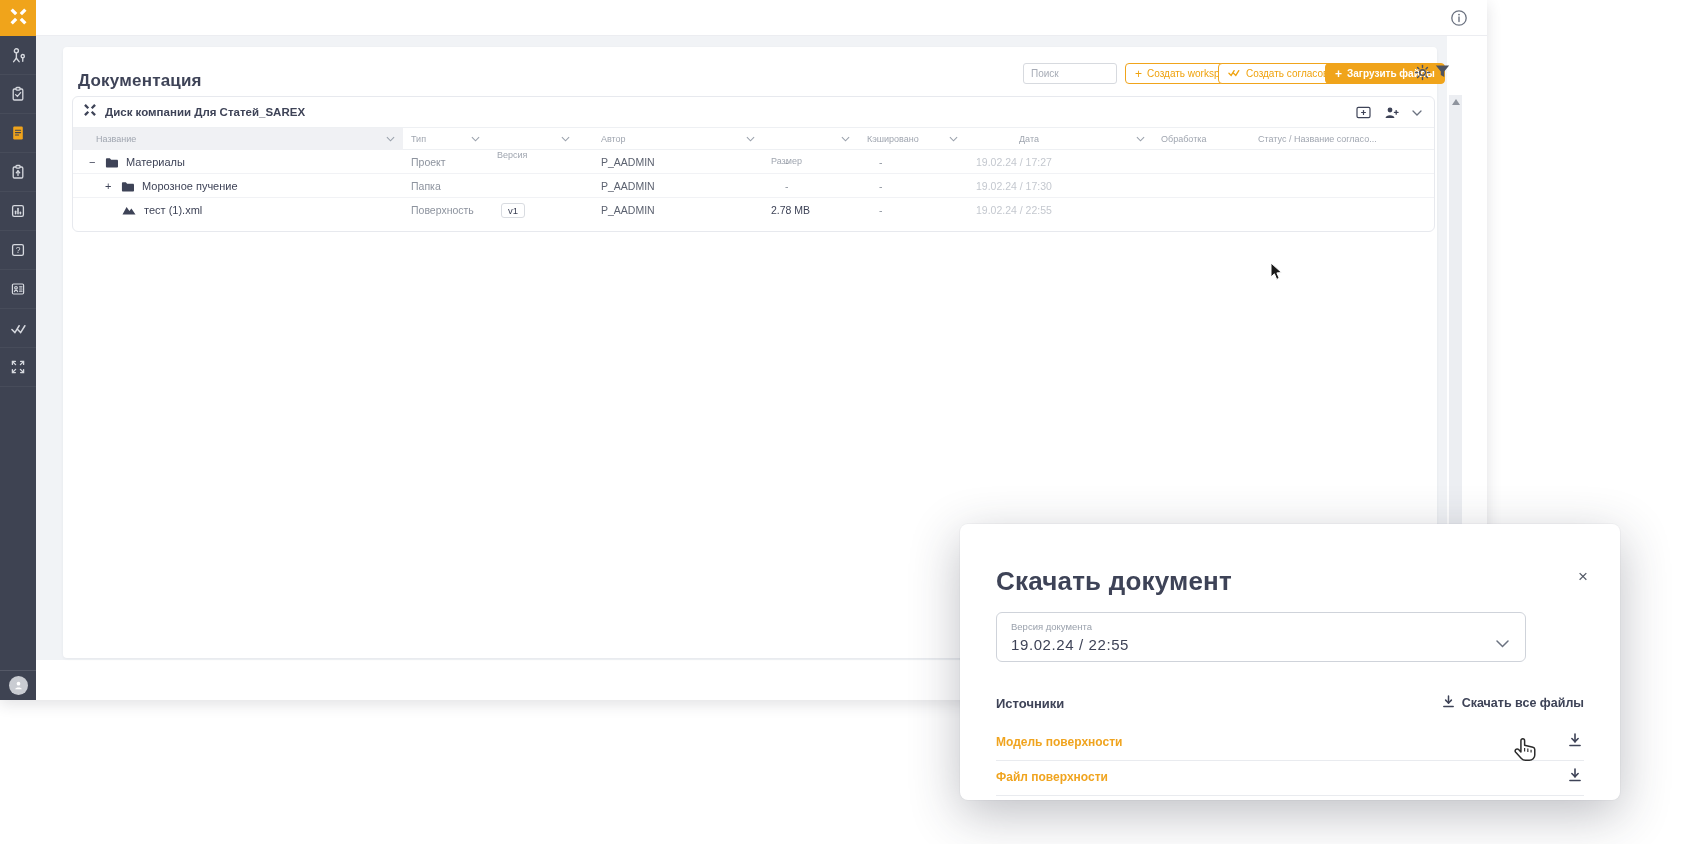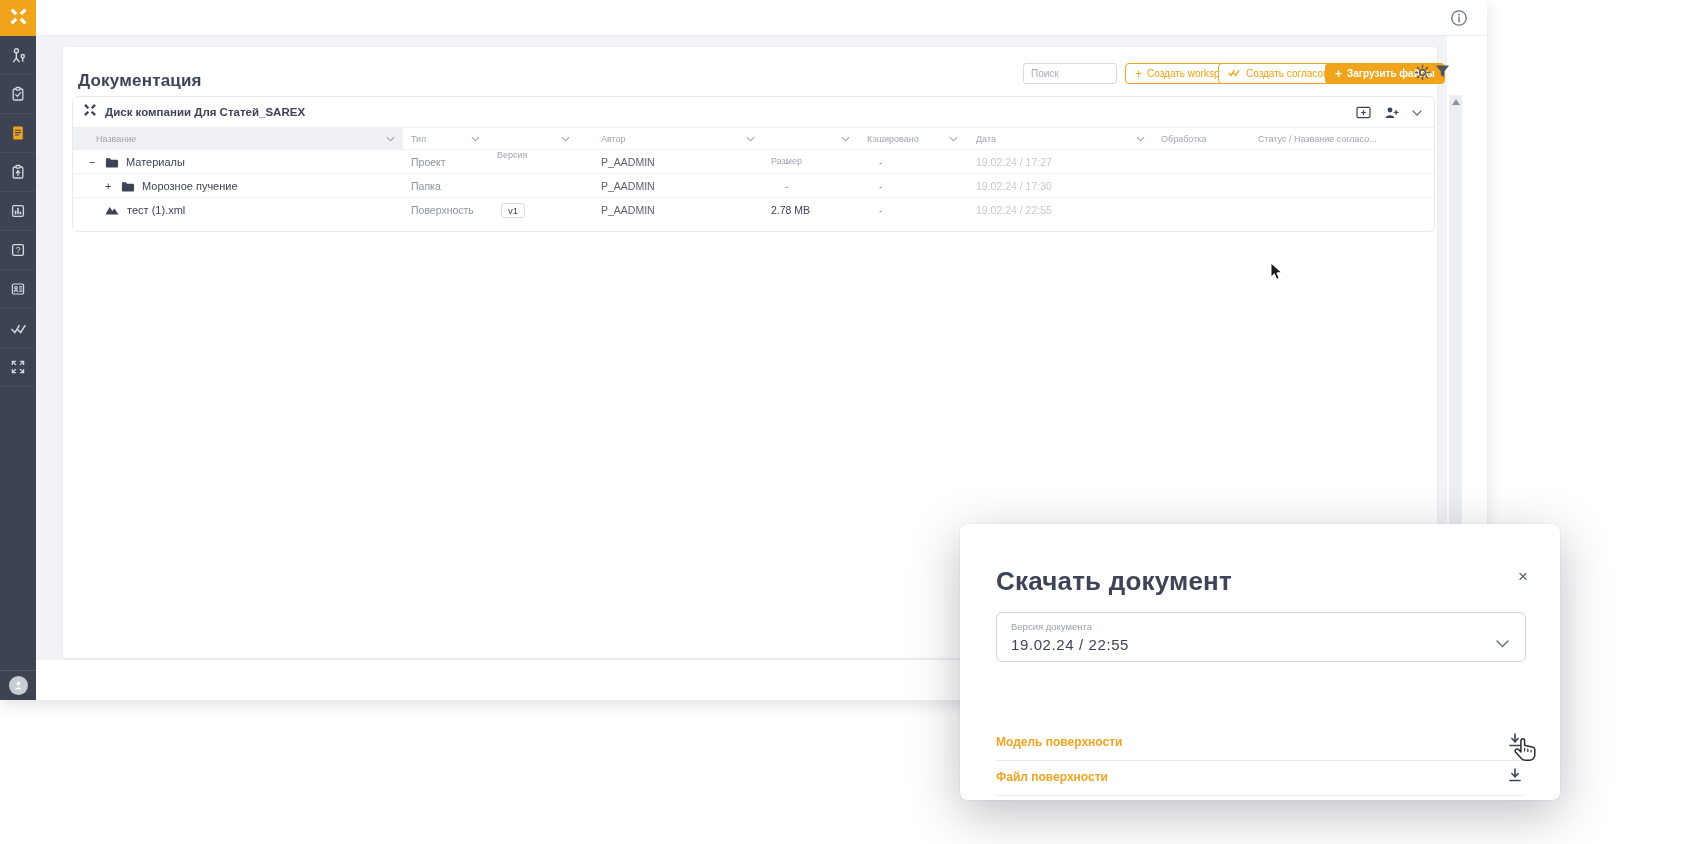--- a/index.html
+++ b/index.html
@@ -65,21 +65,21 @@
   .cell.size-val { color:#3E4357; }
   .toggle { font-size:11px; color:#3E4357; width:10px; cursor:pointer; }
   .vbadge { border:1px solid #D9DCE1; border-radius:3px; padding:1px 6px; font-size:9.5px; color:#3E4357; background:#fff; }
 
   
   .scroll-track { position:absolute; left:1413px; top:59px; width:13px; height:560px; background:#ECEEF2; }
   .scroll-up { position:absolute; left:1416px; top:63px; width:0; height:0;
                border-left:4px solid transparent; border-right:4px solid transparent; border-bottom:6px solid #8F949E; cursor:pointer; }
 
   
-  .modal { position:absolute; left:960px; top:524px; width:600px; height:276px; background:#fff; border-radius:8px;
+  .modal { position:absolute; left:960px; top:524px; width:660px; height:276px; background:#fff; border-radius:8px;
            box-shadow:0 14px 50px rgba(40,44,60,.30), 0 0 0 1px rgba(40,44,60,.03); z-index:20; }
   .modal-title { position:absolute; left:36px; top:42px; font-size:26px; font-weight:bold; color:#3E4357; letter-spacing:.2px; }
   .modal-close { position:absolute; right:32px; top:44px; font-size:17px; color:#555B68; cursor:pointer; line-height:1; }
   .mselect { position:absolute; left:36px; top:88px; width:530px; height:50px; border:1px solid #CFD3DA;
              border-radius:6px; cursor:pointer; background:#fff; }
   .mselect .lbl { position:absolute; left:14px; top:8px; font-size:9.5px; color:#9AA1AC; }
   .mselect .val { position:absolute; left:14px; top:23px; font-size:15px; color:#3E4357; letter-spacing:.6px; }
   .mselect .chev { position:absolute; right:16px; top:21px; }
   .sources-row { position:absolute; left:36px; right:36px; top:170px; height:20px; }
   .sources-label { position:absolute; left:0; top:2px; font-size:13px; font-weight:bold; color:#3E4357; }
@@ -361,21 +361,21 @@
                 </svg>
             </span>
             <div class="th" style="left:794px;">
               <span>Кэшировано</span>
             </div>
             <span class="th" style="left:876px;">
               <svg width="9" height="6" viewBox="0 0 10 6" fill="none" stroke="#9AA1AC" stroke-width="1.2">
                   <path d="M1 1 L5 5 L9 1"></path>
                 </svg>
             </span>
-            <div class="th" style="left:903px;text-align:center;">
+            <div class="th" style="left:946px;text-align:center;">
               <span>Дата</span>
             </div>
             <span class="th" style="left:1063px;">
               <svg width="9" height="6" viewBox="0 0 10 6" fill="none" stroke="#9AA1AC" stroke-width="1.2">
                   <path d="M1 1 L5 5 L9 1"></path>
                 </svg>
             </span>
             <div class="th" style="left:1088px;">
               <span>Обработка</span>
             </div>
@@ -412,21 +412,21 @@
               <span>Морозное пучение</span>
             </div>
             <div class="cell" style="left:338px;">Папка</div>
             <div class="cell author" style="left:528px;">P_AADMIN</div>
             <div class="cell" style="left:712px;">-</div>
             <div class="cell" style="left:806px;">-</div>
             <div class="cell date" style="left:903px;">19.02.24 / 17:30</div>
           </div>
 
           <div class="tr">
-            <div class="cell name" style="left:32px;">
+            <div class="cell name" style="left:49px;">
               <span style="margin-right:8px; display:flex;">
                 <svg width="14" height="10" viewBox="0 0 14 10">
                     <path d="M0.5 9.5 L4.6 2 L7.4 6 L9.4 3.6 L13.5 9.5 Z" fill="#3E4357"></path>
                   </svg>
               </span>
               <span>тест (1).xml</span>
             </div>
             <div class="cell" style="left:338px;">Поверхность</div>
             <div class="cell" style="left:428px;">
               <span class="vbadge">v1</span>
@@ -452,20 +452,34 @@
     <div class="mselect">
       <div class="lbl">Версия документа</div>
       <div class="val">19.02.24 / 22:55</div>
       <span class="chev">
         <svg width="13" height="8" viewBox="0 0 13 8" fill="none" stroke="#6B7280" stroke-width="1.5" stroke-linecap="round">
             <path d="M1 1 L6.5 6.5 L12 1"></path>
           </svg>
       </span>
     </div>
 
+    <div class="sources-row">
+      <span class="sources-label">Источники</span>
+      <span class="dl-all">
+        <span>
+          <svg width="13" height="13" viewBox="0 0 13 13" fill="none" stroke="#3E4357" stroke-width="1.5" stroke-linecap="round">
+            <path d="M6.5 1 V8"></path>
+              <path d="M6.5 8 L3.6 5.1"></path>
+              <path d="M6.5 8 L9.4 5.1"></path>
+              <path d="M1.8 11.6 H11.2"></path>
+          </svg>
+        </span>
+        <span>Скачать все файлы</span>
+      </span>
+    </div>
 
     <div class="link-row row1">
       <span class="lnk">Модель поверхности</span>
       <span class="dl">
         <svg width="14" height="14" viewBox="0 0 13 13" fill="none" stroke="#3E4357" stroke-width="1.5" stroke-linecap="round">
           <path d="M6.5 1 V8"></path>
             <path d="M6.5 8 L3.6 5.1"></path>
             <path d="M6.5 8 L9.4 5.1"></path>
             <path d="M1.8 11.6 H11.2"></path>
         </svg>

